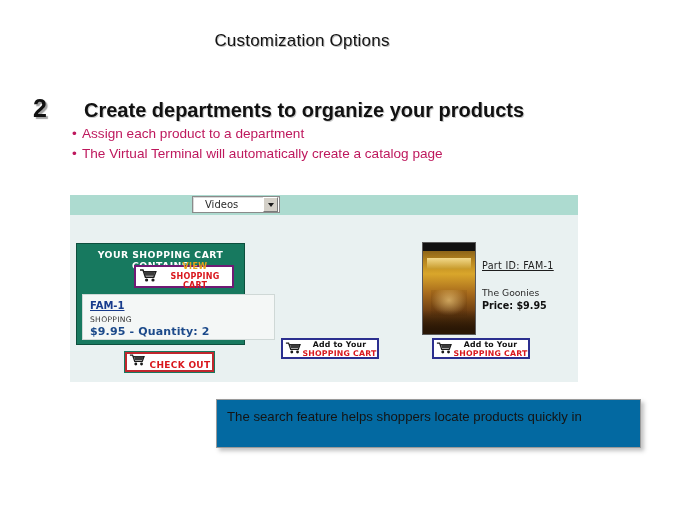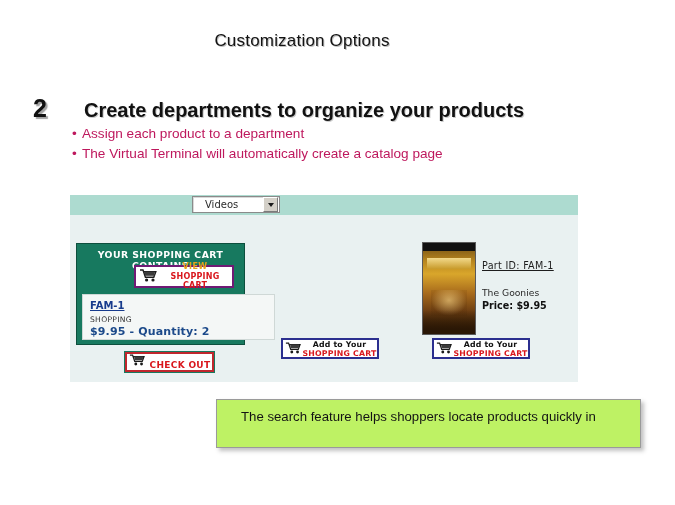--- a/index.html
+++ b/index.html
@@ -180,23 +180,23 @@
     background:linear-gradient(transparent,#2a1705 80%);
   }
   .poster-goon .shape{
     position:absolute;left:8px;top:52%;width:36px;height:26px;
     background:radial-gradient(ellipse at 50% 40%,rgba(255,226,150,.55),rgba(60,30,5,.1) 70%);
   }
 
   
   .callout{
     position:absolute;left:216px;top:399px;width:425px;height:49px;
-    background:#bef264;border:1px solid #9a9a9a;
+    background:#0369a1;border:1px solid #9a9a9a;
     box-shadow:3px 3px 4px rgba(120,120,120,.45);
-    padding:8px 24px;box-sizing:border-box;
+    padding:8px 10px;box-sizing:border-box;
   }
   .callout .line{font-size:13.2px;color:#141414;line-height:17px;}
 </style>
 </head>
 <body>
 
 <div class="slide">
 
   <div class="slide-title">Customization Options</div>
 

